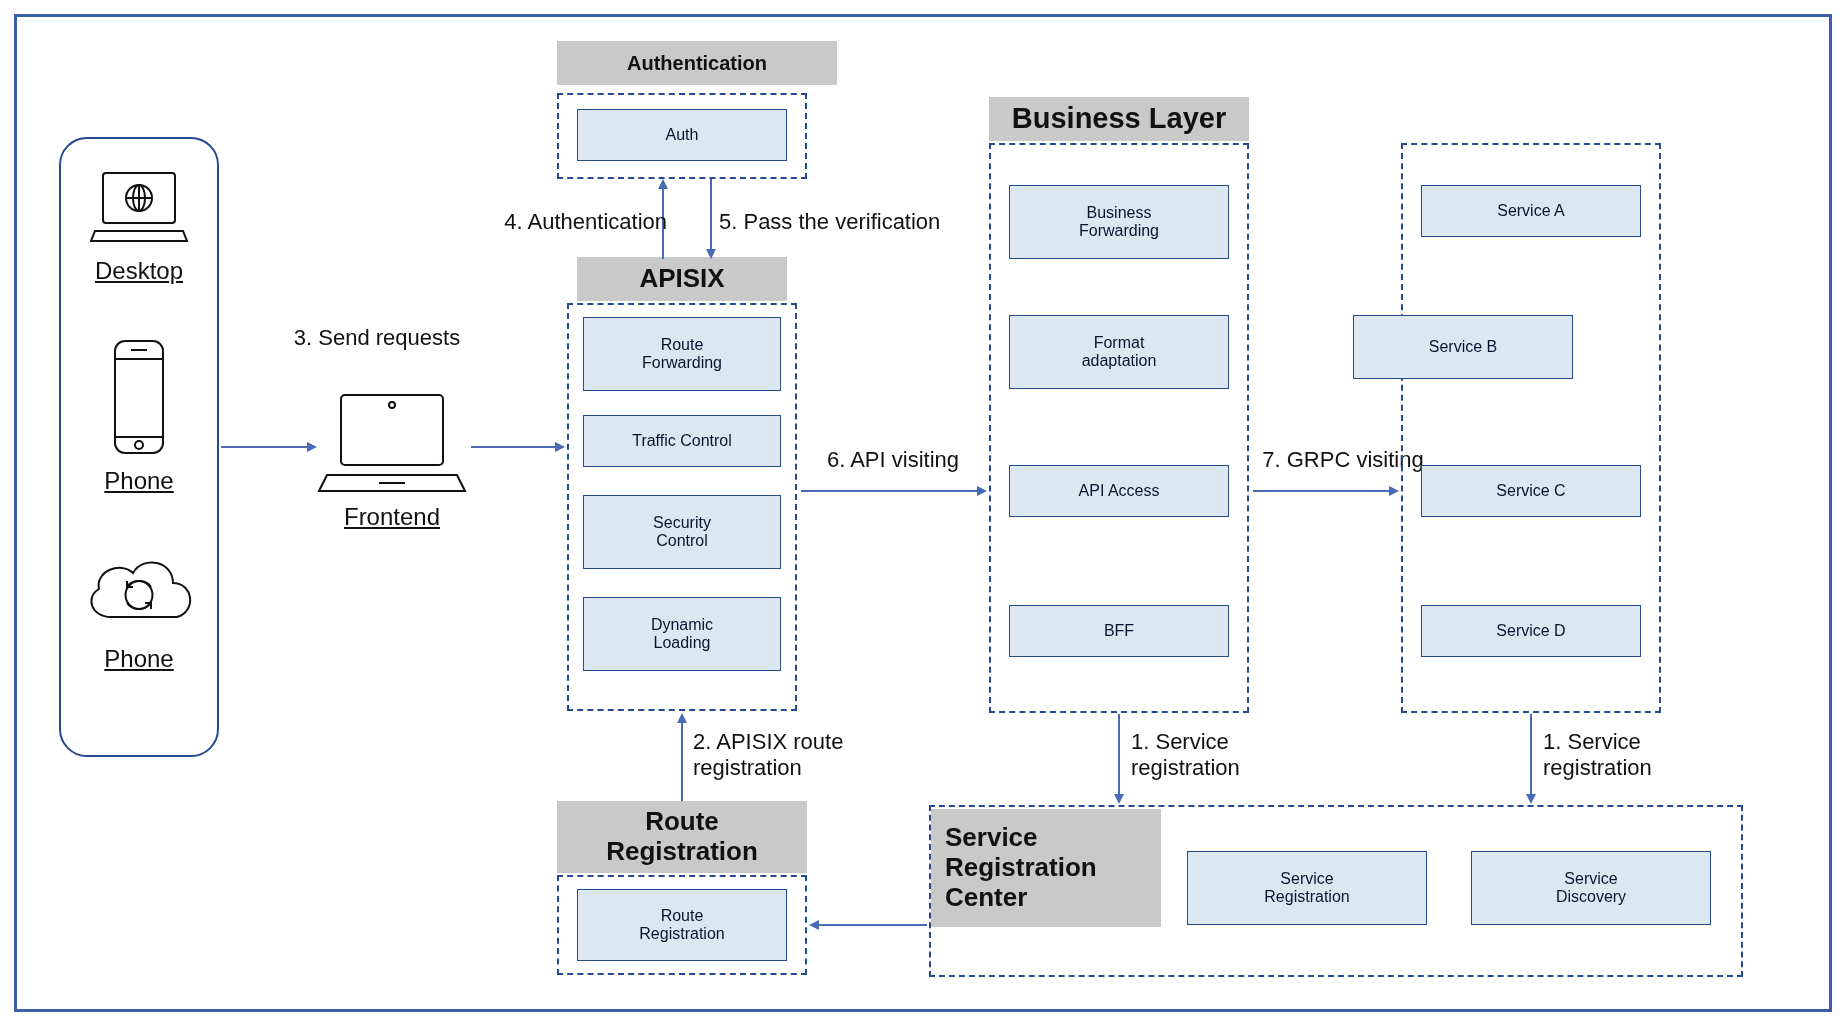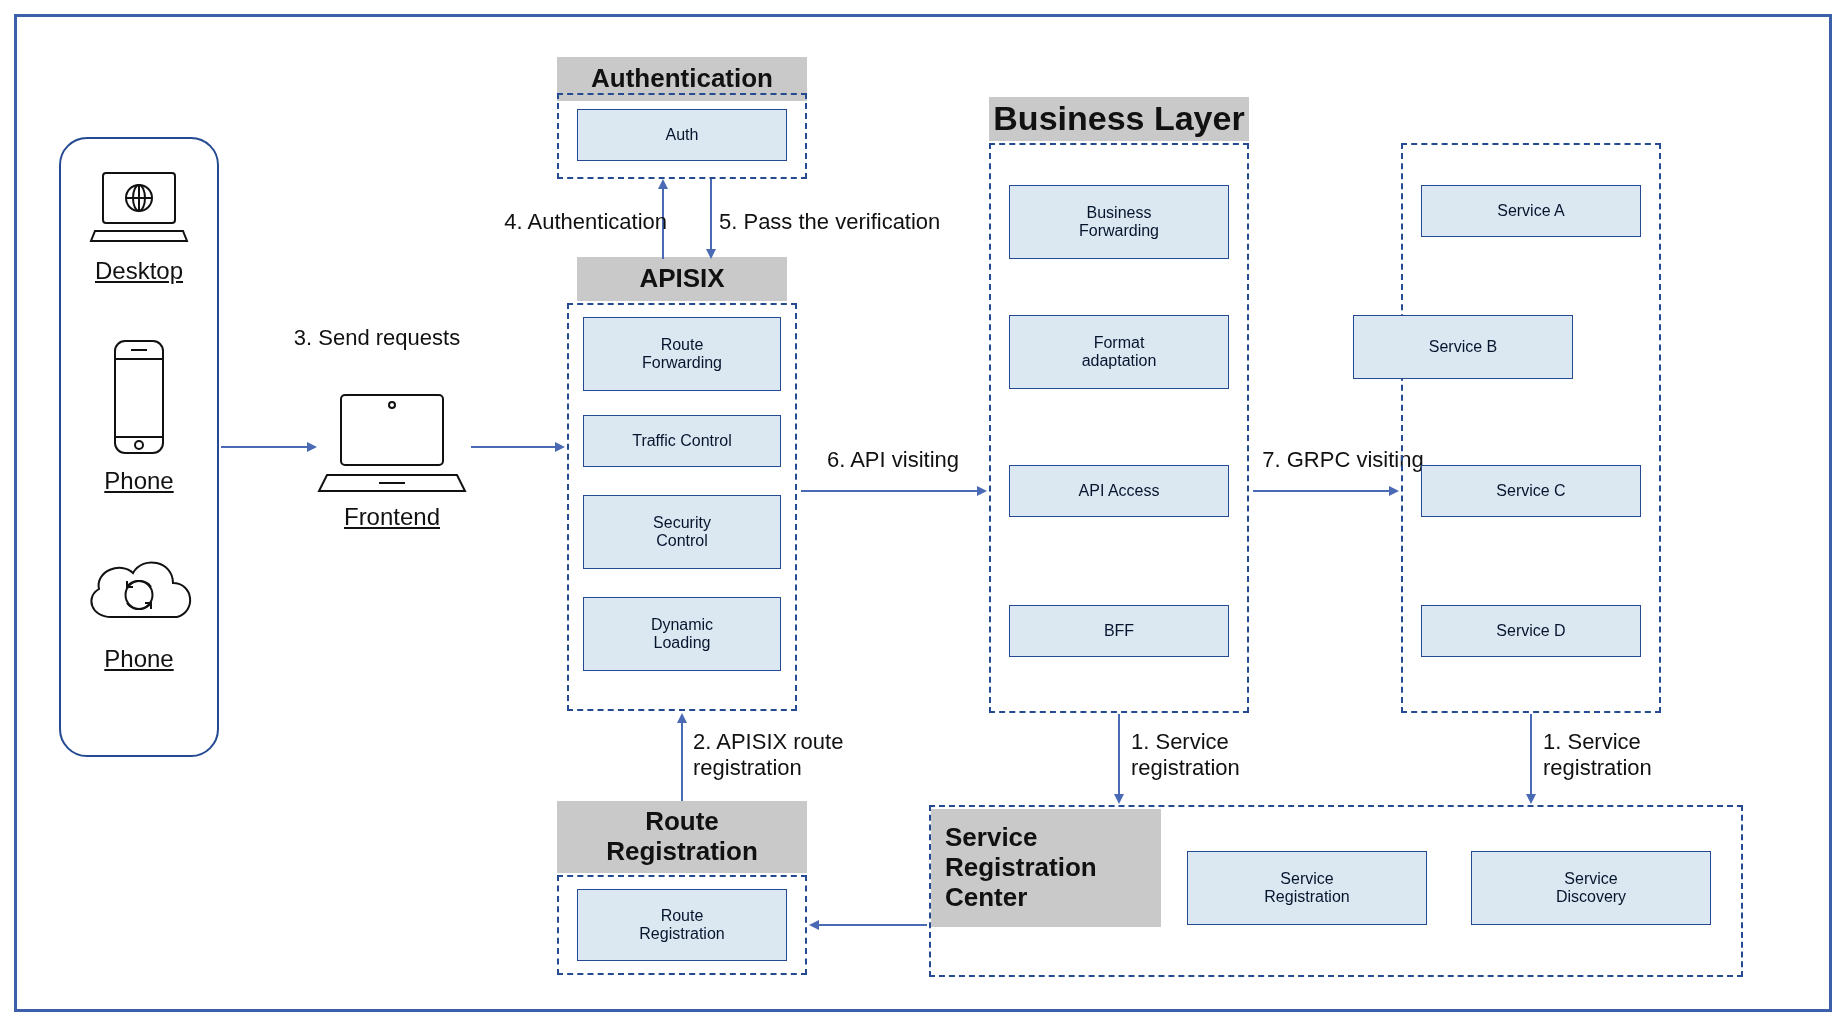--- a/index.html
+++ b/index.html
@@ -120,21 +120,21 @@
     <line x1="62" y1="96" x2="88" y2="96"></line>
   </svg>
   <div class="icon-label" style="left:300px;top:486px;width:150px">Frontend</div>
 
   <div class="label" style="left:260px;top:308px;width:200px">3. Send requests</div>
   <svg class="arrow" style="left:454px;top:424px;width:94px;height:12px" viewBox="0 0 94 12">
     <line x1="0" y1="6" x2="84" y2="6" stroke="#4a6ab5" stroke-width="2"></line>
     <polygon points="84,1 94,6 84,11" fill="#4a6ab5"></polygon>
   </svg>
 
-  <div class="title-bar" style="left:540px;top:40px;width:250px;height:44px;font-size:26px">Authentication</div>
+  <div class="title-bar" style="left:540px;top:24px;width:280px;height:44px;font-size:20px">Authentication</div>
   <div class="dashed-box" style="left:540px;top:76px;width:250px;height:86px"></div>
   <div class="node" style="left:560px;top:92px;width:210px;height:52px">Auth</div>
 
   <div class="title-bar" style="left:560px;top:240px;width:210px;height:44px;font-size:26px">APISIX</div>
   <div class="dashed-box" style="left:550px;top:286px;width:230px;height:408px"></div>
   <div class="node" style="left:566px;top:300px;width:198px;height:74px;white-space:pre-line">Route
 Forwarding</div>
   <div class="node" style="left:566px;top:398px;width:198px;height:52px">Traffic Control</div>
   <div class="node" style="left:566px;top:478px;width:198px;height:74px;white-space:pre-line">Security
 Control</div>
@@ -151,21 +151,21 @@
   </svg>
   <div class="label" style="left:450px;top:192px;width:200px;text-align:right">4. Authentication</div>
   <div class="label" style="left:702px;top:192px;width:260px;text-align:left">5. Pass the verification</div>
 
   <div class="label" style="left:786px;top:430px;width:180px">6. API visiting</div>
   <svg class="arrow" style="left:784px;top:468px;width:186px;height:12px" viewBox="0 0 186 12">
     <line x1="0" y1="6" x2="176" y2="6" stroke="#4a6ab5" stroke-width="2"></line>
     <polygon points="176,1 186,6 176,11" fill="#4a6ab5"></polygon>
   </svg>
 
-  <div class="title-bar" style="left:972px;top:80px;width:260px;height:44px;font-size:34px">Business Layer</div>
+  <div class="title-bar" style="left:972px;top:80px;width:260px;height:44px;font-size:29px">Business Layer</div>
   <div class="dashed-box" style="left:972px;top:126px;width:260px;height:570px"></div>
   <div class="node" style="left:992px;top:168px;width:220px;height:74px;white-space:pre-line">Business
 Forwarding</div>
   <div class="node" style="left:992px;top:298px;width:220px;height:74px;white-space:pre-line">Format
 adaptation</div>
   <div class="node" style="left:992px;top:448px;width:220px;height:52px">API Access</div>
   <div class="node" style="left:992px;top:588px;width:220px;height:52px">BFF</div>
 
   <div class="label" style="left:1236px;top:430px;width:180px">7. GRPC visiting</div>
   <svg class="arrow" style="left:1236px;top:468px;width:146px;height:12px" viewBox="0 0 146 12">

